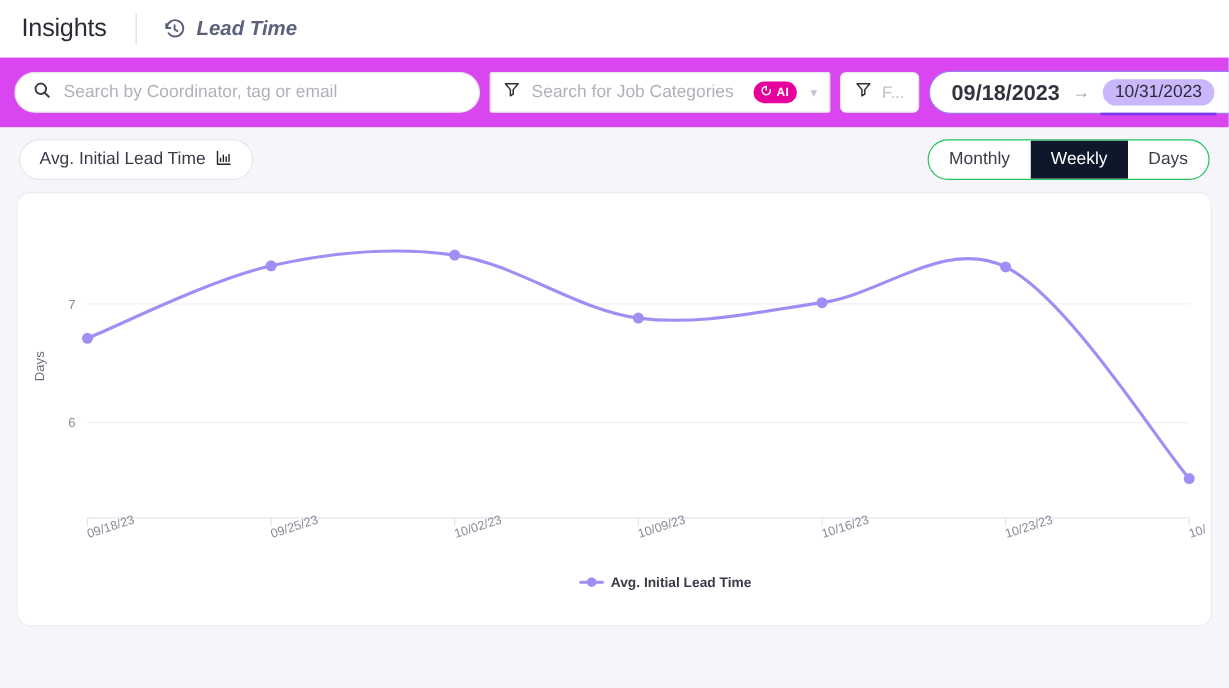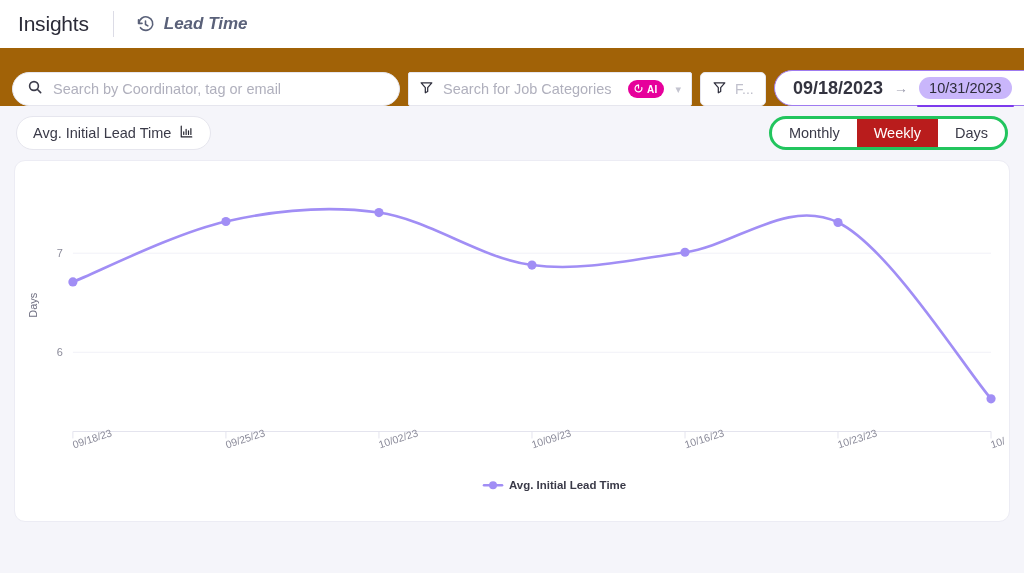--- a/index.html
+++ b/index.html
@@ -27,22 +27,22 @@
     margin:0 22px 0 24px;
   }
   .section-title {
     display:flex; align-items:center; gap:9px;
     font-size:17px; font-weight:bold; color:#5a6179;font-style:italic;
   }
   .history-icon { display:block; }
 
   
   .filterbar {
-    height:58px; background:#a16207;
-    display:flex; align-items:flex-end;
+    height:58px; background:#d946ef;
+    display:flex; align-items:center;
     padding:0 12px; gap:8px;
     box-sizing:border-box;
   }
   .search-pill {
     height:34px; background:#ffffff;
     border:1px solid #e6e6ee; border-radius:17px;
     display:flex; align-items:center; gap:10px;
     padding:0 14px; box-sizing:border-box;
     flex:0 0 388px;
   }
@@ -104,30 +104,30 @@
   }
   .metric-chip {
     height:34px; background:#ffffff;
     border:1px solid #e6e6ee; border-radius:17px;
     display:flex; align-items:center; gap:8px;
     padding:0 16px; box-sizing:border-box;
     font-size:14.5px; color:#3a3a48;
   }
   .seg-group {
     display:flex; align-items:center;
-    background:#ffffff; border:3px solid #22c55e;
+    background:#ffffff; border:1px solid #22c55e;
     border-radius:17px; height:34px; box-sizing:border-box;
     overflow:hidden;
   }
   .seg {
     height:100%; display:flex; align-items:center;
     padding:0 17px; font-size:14.5px; color:#3a3a48;
     box-sizing:border-box;
   }
-  .seg.active { background:#b91c1c; color:#ffffff; }
+  .seg.active { background:#0f172a; color:#ffffff; }
 
   
   .chart-card {
     margin:0 14px; background:#ffffff;
     border:1px solid #ececf4; border-radius:11px;
     height:362px; box-sizing:border-box;
     position:relative;
   }
   .chart-svg { display:block; width:100%; height:100%; }
   .ax-lab { font-size:11px; fill:#8a8a99; font-family:"Liberation Sans", sans-serif; }

